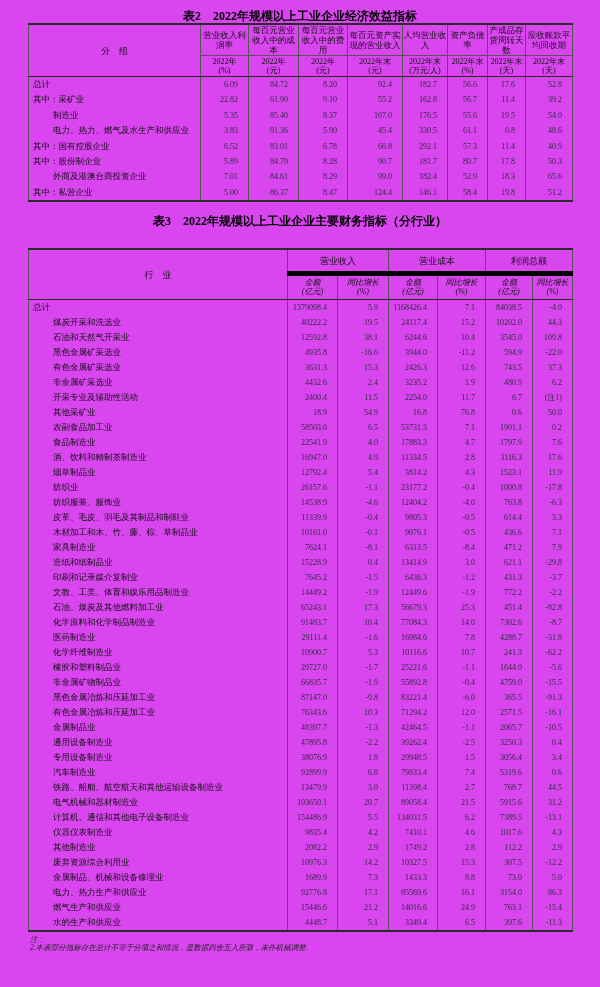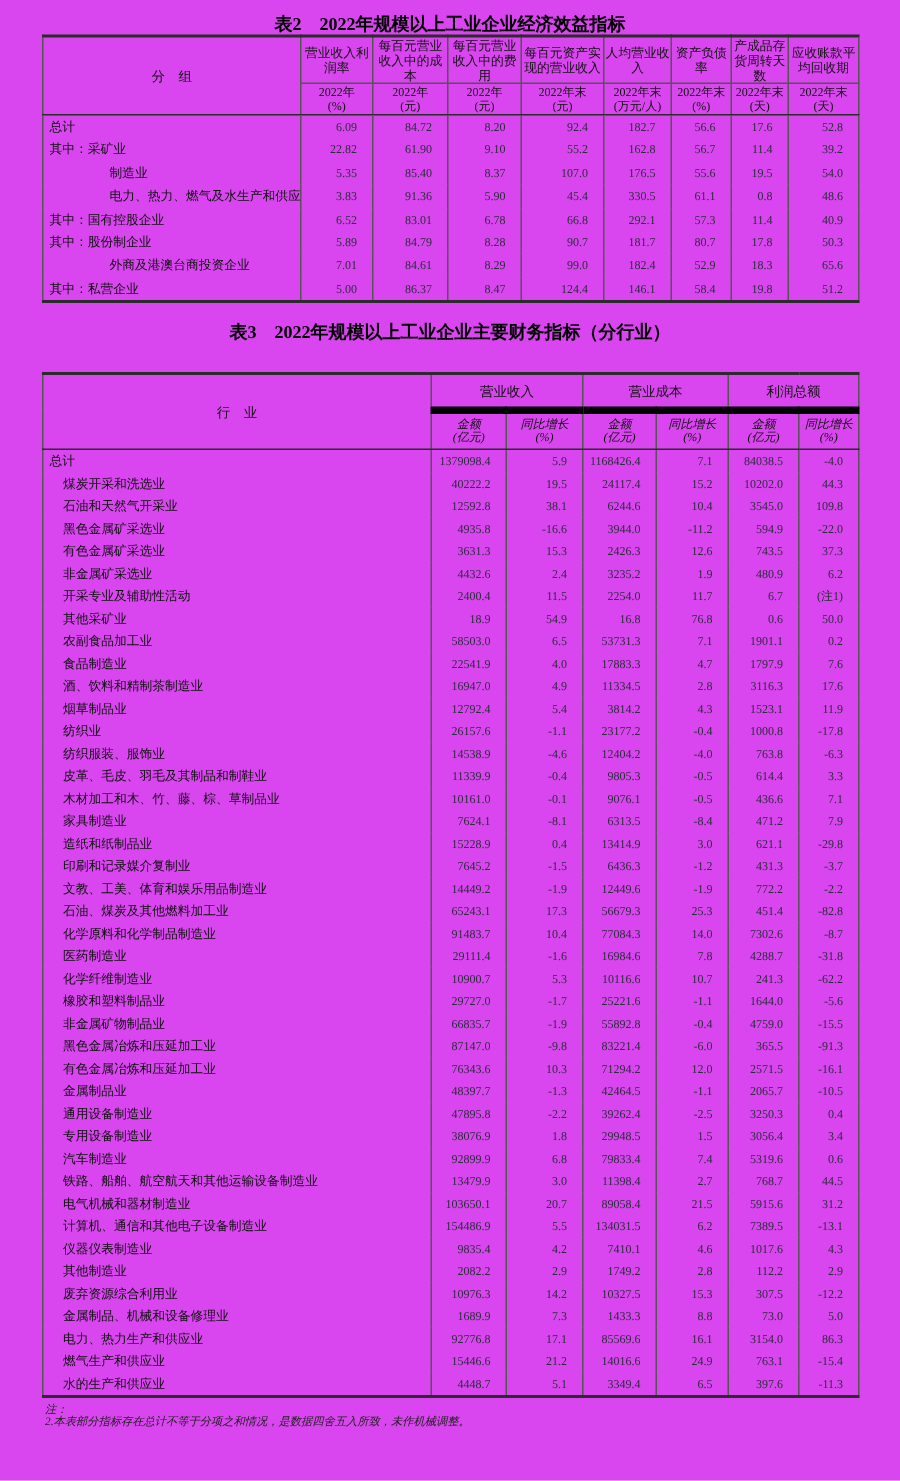--- a/index.html
+++ b/index.html
@@ -42,23 +42,23 @@
   #t2 tbody td{height:15.4px;line-height:15.4px;}
   #t3 tbody td{height:15px;line-height:15px;}
   tbody td.lbl{
     text-align:left;font-size:8.5px;white-space:nowrap;color:#101010;
   }
   tbody td.num{
     text-align:right;padding-right:10px;font-size:8px;color:#2d2d3d;
     white-space:nowrap;
   }
   #t2 tbody td.lbl.ind0{padding-left:4px;}
-  #t2 tbody td.lbl.ind1{padding-left:44px;}
+  #t2 tbody td.lbl.ind1{padding-left:24px;}
   #t3 tbody td.lbl.ind0{padding-left:4px;}
-  #t3 tbody td.lbl.ind1{padding-left:13px;}
+  #t3 tbody td.lbl.ind1{padding-left:24px;}
 
   .notes{
     margin:4px 0 0 30px;
     font-style:italic;font-size:7.5px;line-height:8.6px;color:#222;
   }
   .notes div{margin:0;}
 </style>
 </head>
 <body>
 

